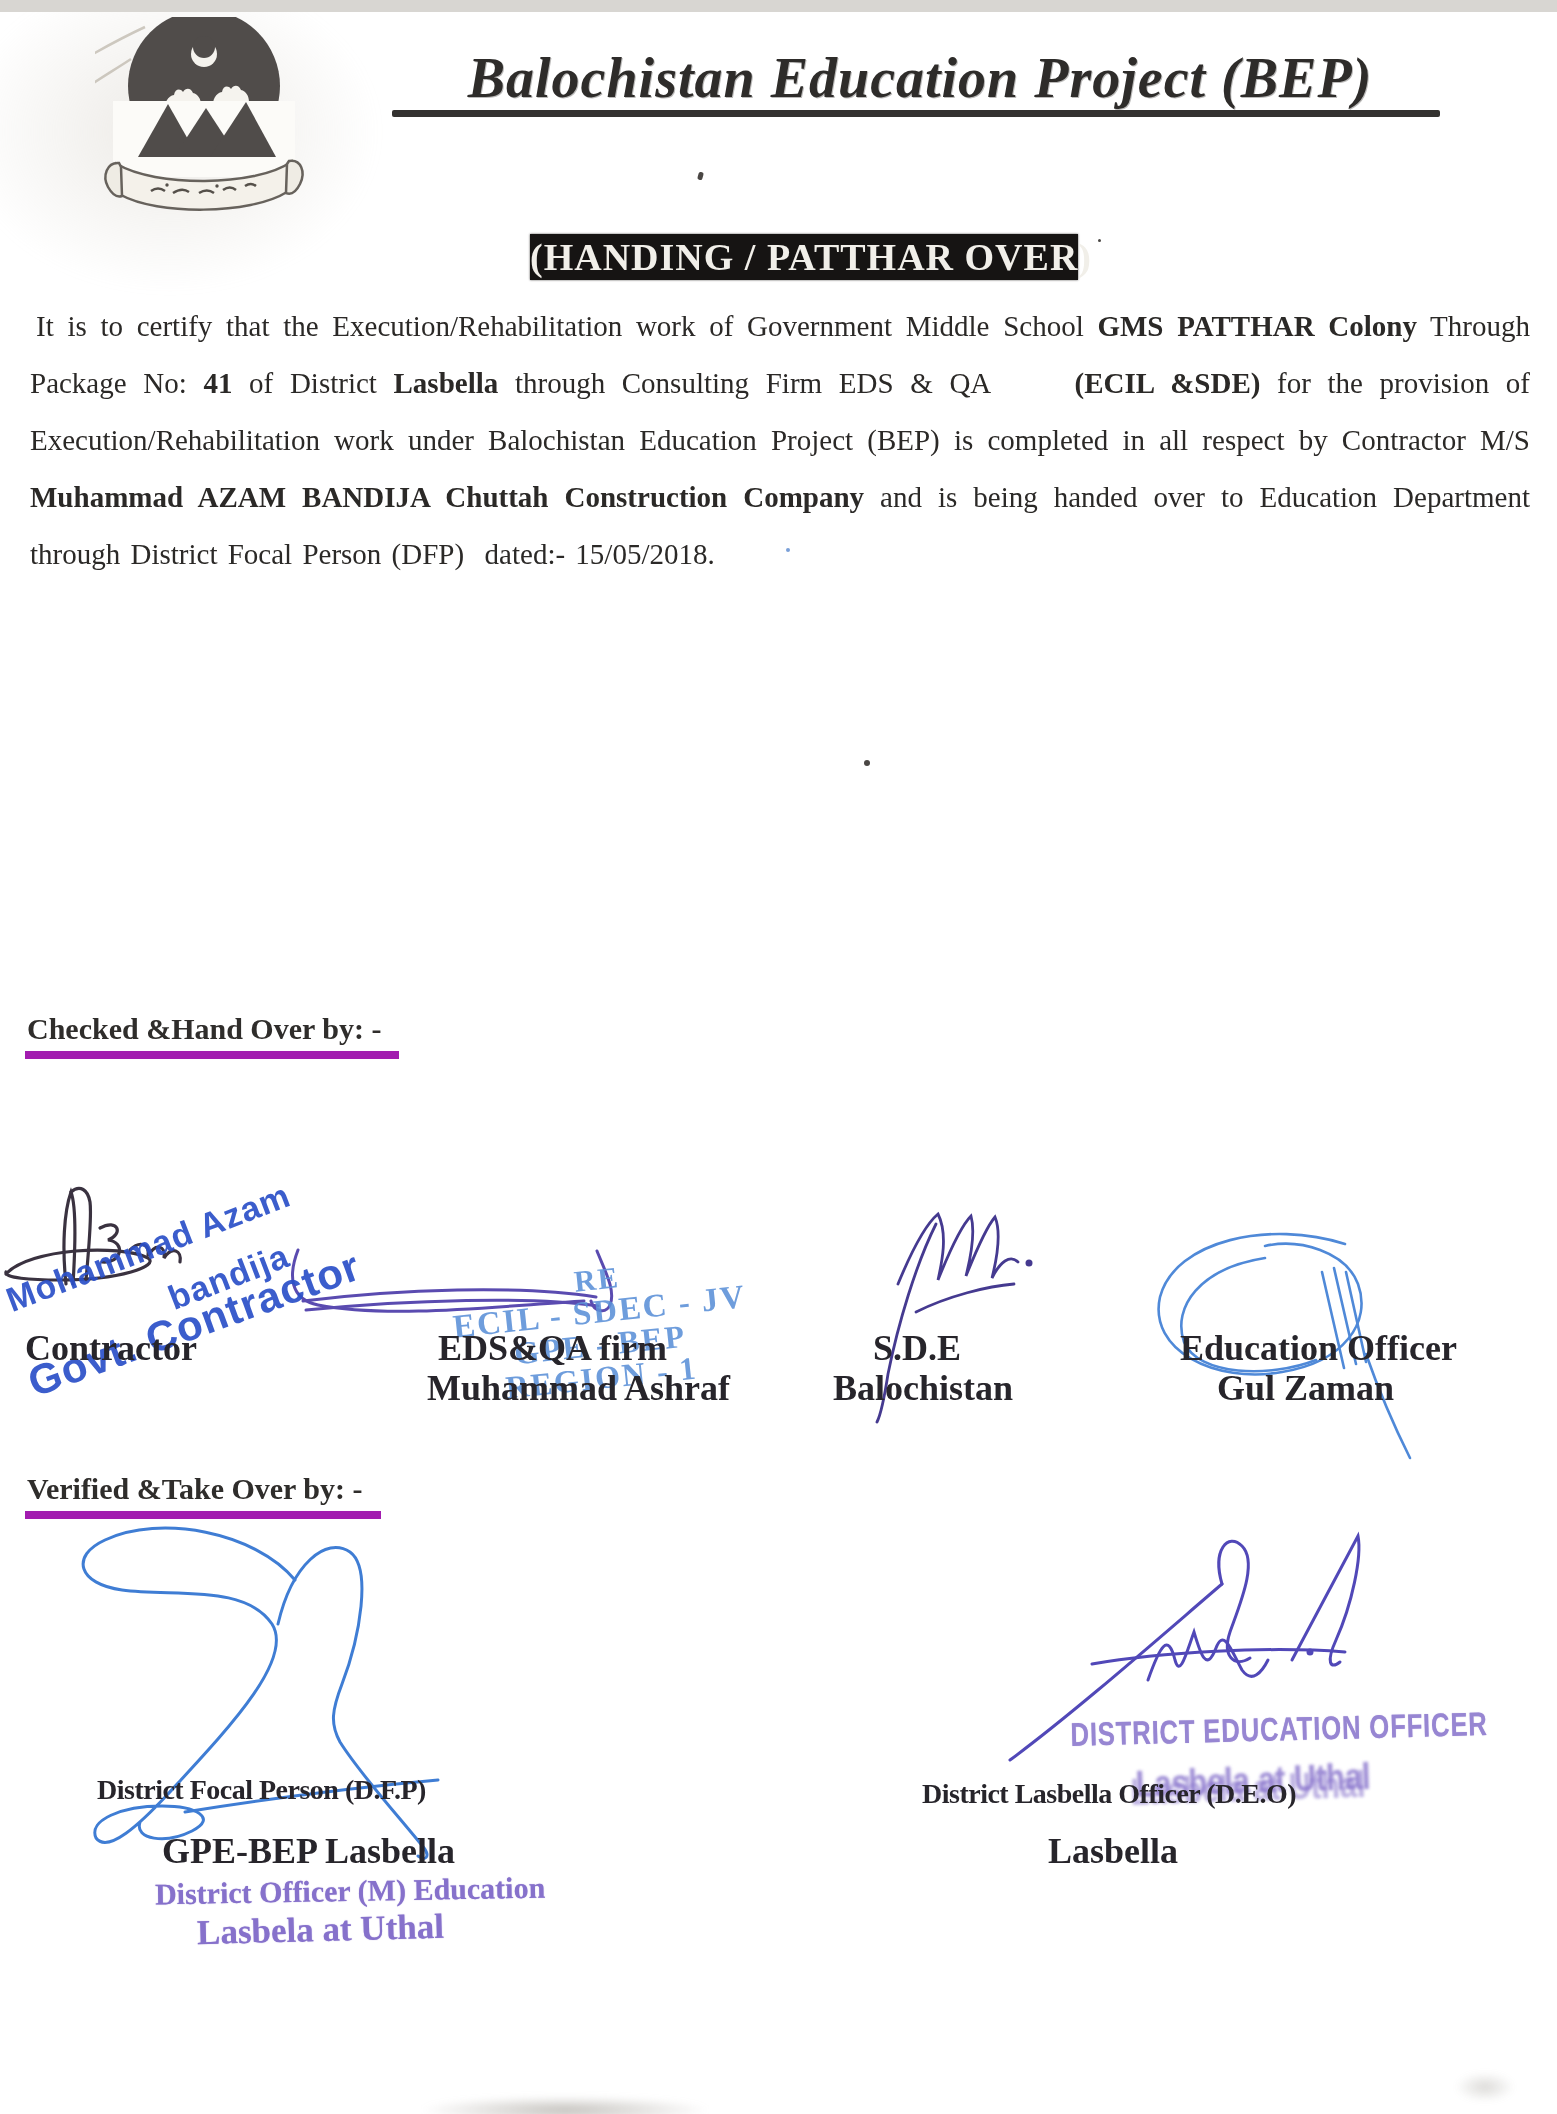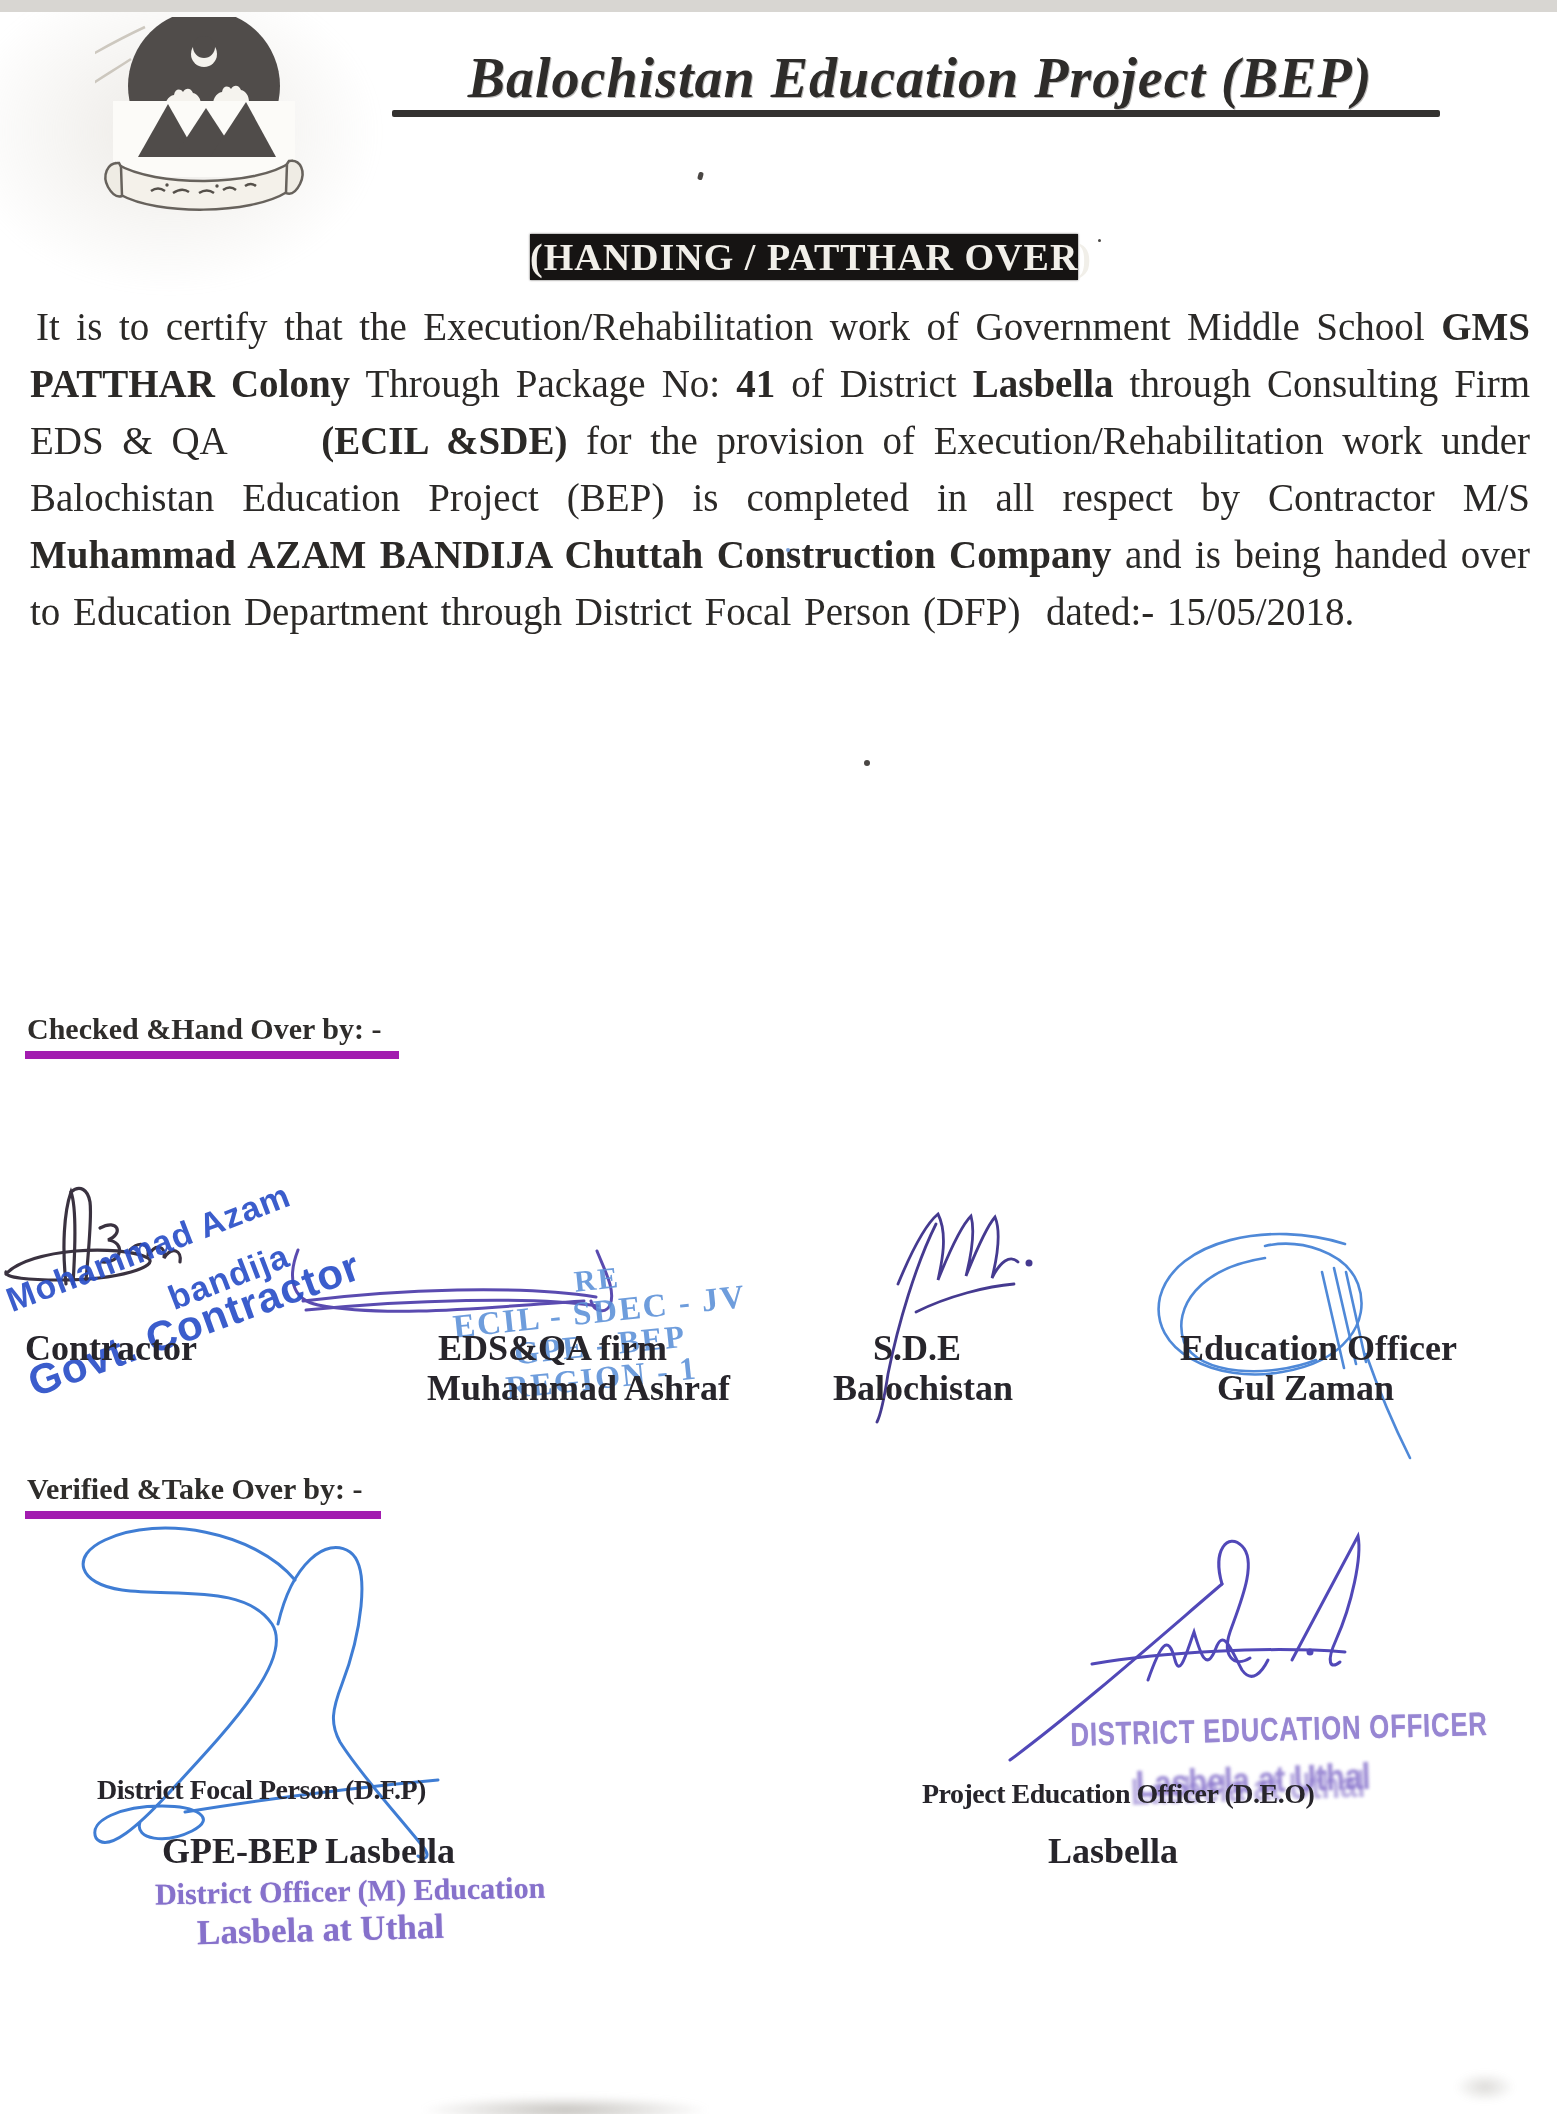--- a/index.html
+++ b/index.html
@@ -22,21 +22,21 @@
   }
   .title-underline{left:392px;top:98px;width:1048px;height:7px;background:#343230;border-radius:2px;}
   .banner{
     left:530px;top:222px;width:548px;height:46px;background:#161413;
     color:#f1efe9;font-size:38px;font-weight:bold;letter-spacing:1px;
     text-align:center;line-height:47px;white-space:nowrap;
     box-shadow:0 0 2px rgba(20,18,16,.7);
   }
   .body-par{
     left:30px;top:286px;width:1500px;
-    font-size:39px;line-height:57px;text-align:justify;text-indent:6px;
+    font-size:29px;line-height:57px;text-align:justify;text-indent:6px;
     word-spacing:3px;color:#2b2927;
   }
   .body-par .b{font-weight:bold;}
   .sec-heading{
     font-size:30px;font-weight:bold;color:#2f2d2b;white-space:nowrap;
     border-bottom:8px solid #a21caf;padding:0 18px 5px 2px;
   }
   .label{
     font-size:36px;font-weight:bold;color:#27252b;white-space:nowrap;
   }
@@ -187,21 +187,21 @@
   <div class="abs label" style="left:1217px;top:1355px;">Gul Zaman</div>
 
   <div class="abs label narrow" style="left:97px;top:1762px;">District Focal Person (D.F.P)</div>
   <div class="abs label" style="left:162px;top:1818px;">GPE-BEP Lasbella</div>
   <div class="abs stamp-violet" style="left:155px;top:1862px;font-size:30px;transform:rotate(-1deg);">District Officer (M) Education</div>
   <div class="abs stamp-violet" style="left:197px;top:1898px;font-size:35px;transform:rotate(-1.5deg);">Lasbela at Uthal</div>
 
   <div class="abs stamp-violet stamp-deo1">DISTRICT EDUCATION OFFICER</div>
   <div class="abs stamp-violet stamp-deo2" style="left:1135px;top:1752px;">Lasbela at Uthal</div>
   <div class="abs stamp-violet stamp-deo2" style="left:1130px;top:1760px;opacity:.55;">Lasbela at Uthal</div>
-  <div class="abs label narrow" style="left:922px;top:1766px;">Project Education Officer (D.E.O)</div>
+  <div class="abs label narrow" style="left:922px;top:1766px;">District Lasbella Officer (D.E.O)</div>
   <div class="abs label" style="left:1048px;top:1818px;">Lasbella</div>
 
   <div class="abs speck" style="left:698px;top:160px;width:5px;height:8px;border-radius:2px;transform:rotate(15deg);"></div>
   <div class="abs speck" style="left:864px;top:748px;width:6px;height:6px;"></div>
   <div class="abs speck" style="left:786px;top:536px;width:4px;height:4px;background:#7aa0d8;"></div>
   <div class="abs speck" style="left:1098px;top:227px;width:3px;height:3px;"></div>
   <div class="abs smudge" style="left:420px;top:2084px;width:290px;height:28px;"></div>
   <div class="abs smudge" style="left:1455px;top:2060px;width:60px;height:30px;opacity:.6;"></div>
 
 </div>

